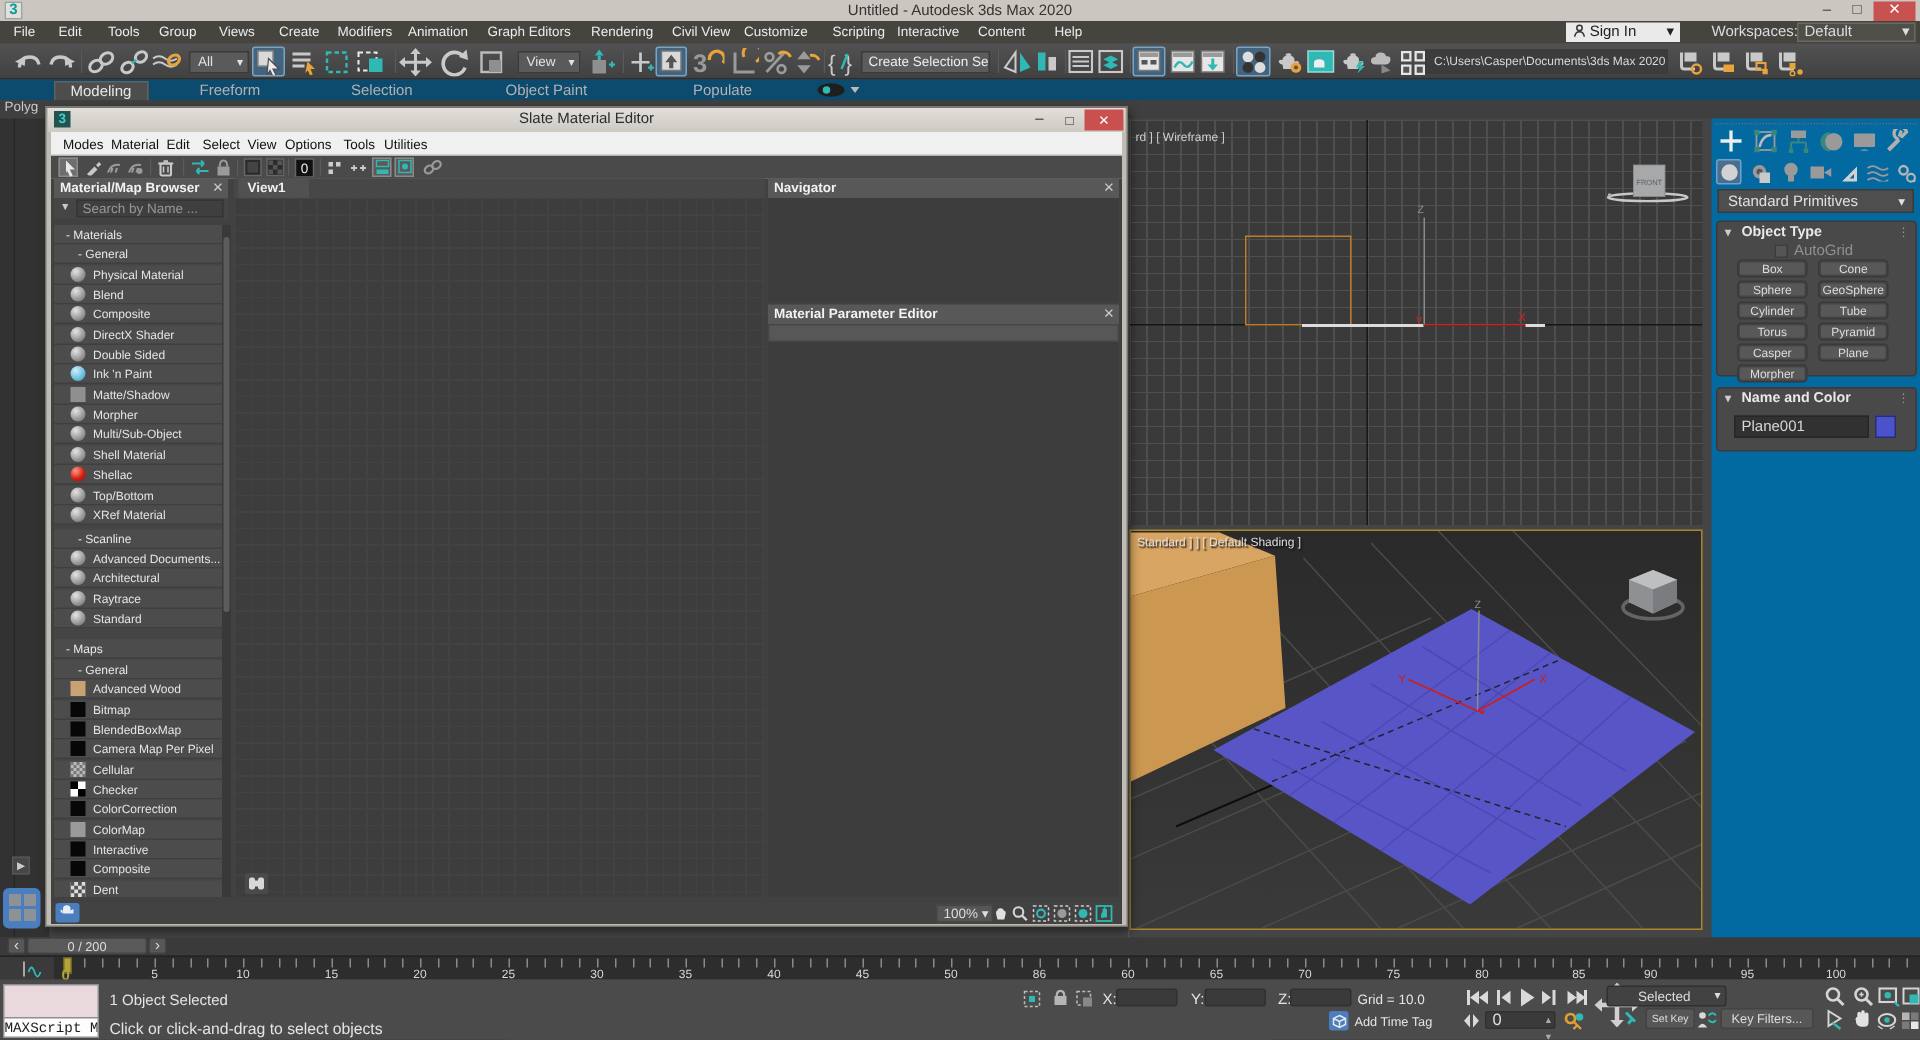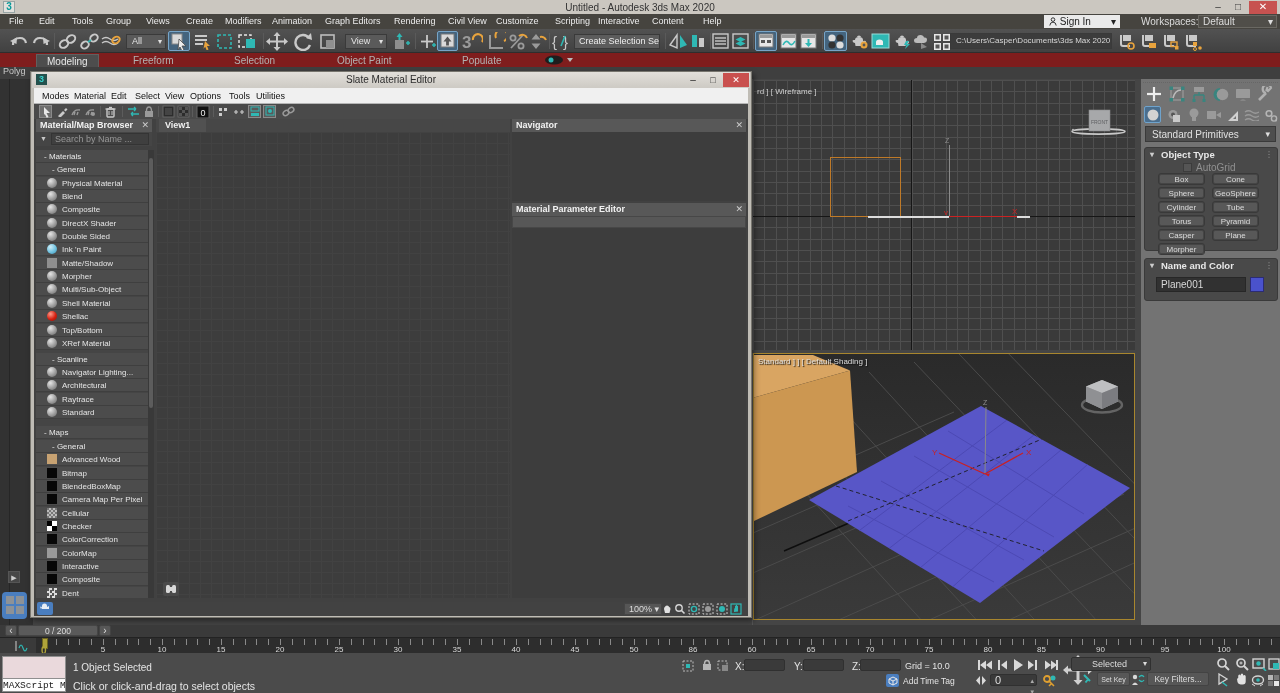--- a/index.html
+++ b/index.html
@@ -18,35 +18,35 @@
 #menubar span.mi { position:absolute; top:0; line-height:15px; }
 #signin { position:absolute; left:1044px; top:1px; width:76px; height:13px; background:#eaeaea; color:#222; font-size:10px; line-height:13px; padding-left:5px; }
 #wslabel { position:absolute; left:1141px; top:0; color:#dcdcdc; font-size:10px; line-height:15px; }
 #wsdrop { position:absolute; left:1198px; top:1px; width:79px; height:13px; background:#504e49; border:1px solid #6a6862; color:#ddd; font-size:10px; line-height:11px; padding-left:4px; }
 
 #toolbar { left:0; top:29px; width:1280px; height:24px; background:linear-gradient(#525252,#414141); border-bottom:1px solid #2e2e2e; }
 .tsep { position:absolute; top:4px; width:1px; height:16px; background:#2f2f2f; border-right:1px solid #5a5a5a; }
 .tdrop { position:absolute; background:#5a5a5a; border:1px solid #3a3a3a; color:#e2e2e2; font-size:9px; white-space:nowrap; overflow:hidden; }
 .tbtn-on { position:absolute; background:#44647e; border:1px solid #77a5c8; border-radius:2px; }
 
-#ribtabs { left:0; top:53px; width:1280px; height:14px; background:#7f1d1d; color:#b2b2b2; font-size:10px; }
+#ribtabs { left:0; top:53px; width:1280px; height:14px; background:#0c4a6e; color:#b2b2b2; font-size:10px; }
 #ribtabs .tab { position:absolute; top:1px; height:13px; line-height:13px; padding:0 10px; }
 #ribtabs .tab.on { background:#4d4d4d; border:1px solid #606060; border-bottom:none; color:#e8e8e8; }
 #ribstrip { left:0; top:67px; width:1280px; height:12px; background:#3f3f3f; color:#c9c9c9; font-size:9px; }
 #leftstrip { left:0; top:79px; width:33px; height:546px; background:#323232; }
 
 #vparea { left:33px; top:79px; width:1108px; height:546px; background:#454545; }
 #vpfront { position:absolute; left:720px; top:1px; width:382px; height:270px; overflow:hidden;
   background-image: repeating-linear-gradient(to right, #4f4f4f 0 1px, transparent 1px 11.33px),
                     repeating-linear-gradient(to bottom, #4f4f4f 0 1px, transparent 1px 11.33px);
   background-color:#3a3a3a; }
 #vppersp { position:absolute; left:720px; top:274px; width:382px; height:267px; background:linear-gradient(#2a2a2a,#3a3a3a); border:1px solid #a8862e; overflow:hidden; }
 .vplabel { position:absolute; left:4px; top:3px; color:#dedede; font-size:8px; text-shadow:1px 1px 1px #111; }
 
-#cmdpanel { left:1141px; top:79px; width:139px; height:546px; background:#737373; font-size:11px; }
+#cmdpanel { left:1141px; top:79px; width:139px; height:546px; background:#0369a1; font-size:11px; }
 .rollout { position:absolute; left:3px; width:134px; background:#494949; border:1px solid #3a3a3a; border-radius:3px; }
 .rollhead { height:13px; line-height:13px; font-weight:bold; color:#e8e8e8; padding-left:16px; font-size:9.5px; }
 .cbtn { position:absolute; height:10px; background:#585858; border:1px solid #454545; outline:1px solid #393939; border-radius:2px; color:#dcdcdc; font-size:8px; line-height:9px; text-align:center; }
 
 #slate { left:30px; top:71px; width:722px; height:547px; background:#bfbcb5; border:1px solid #77756e; box-shadow:2px 3px 6px rgba(0,0,0,0.45); }
 #slatetitle { position:absolute; left:1px; top:0; width:718px; height:16px; background:linear-gradient(#e2dfda,#cdcac4); color:#2c2c2c; }
 #slatemenu { position:absolute; left:3px; top:16px; width:714px; height:16px; background:#f0f0f0; color:#111; border-bottom:1px solid #b5b5b5; }
 #slatemenu span { position:absolute; top:0; line-height:16px; font-size:9px; }
 #slatetb { position:absolute; left:3px; top:32px; width:714px; height:15px; background:#4a4a4a; }
 #slatebody { position:absolute; left:3px; top:47px; width:714px; height:483px; background:#414141; }
@@ -680,21 +680,21 @@
             <span class="ic sph"></span>
             <span class="tx">Top/Bottom</span>
           </div>
 <div class="lrow" style="top:187px;">
             <span class="ic sph"></span>
             <span class="tx">XRef Material</span>
           </div>
 <div class="grow" style="top:203px;padding-left:16px;">- Scanline</div>
 <div class="lrow" style="top:216px;">
             <span class="ic sph"></span>
-            <span class="tx">Navigator Lighting...</span>
+            <span class="tx">Advanced Documents...</span>
           </div>
 <div class="lrow" style="top:229px;">
             <span class="ic sph"></span>
             <span class="tx">Architectural</span>
           </div>
 <div class="lrow" style="top:243px;">
             <span class="ic sph"></span>
             <span class="tx">Raytrace</span>
           </div>
 <div class="lrow" style="top:256px;">
@@ -907,21 +907,21 @@
 <div style="position:absolute;left:952.6px;top:1px;width:1px;height:6px;background:#8a8a8a;"></div>
 <div style="position:absolute;left:964.4px;top:1px;width:1px;height:6px;background:#8a8a8a;"></div>
 <div style="position:absolute;left:976.2px;top:1px;width:1px;height:6px;background:#8a8a8a;"></div>
 <div style="position:absolute;left:988.0px;top:1px;width:1px;height:6px;background:#8a8a8a;"></div>
 <div style="position:absolute;left:978.0px;top:7px;width:20px;text-align:center;color:#d8d8d8;font-size:8px;">80</div>
 <div style="position:absolute;left:999.8px;top:1px;width:1px;height:6px;background:#8a8a8a;"></div>
 <div style="position:absolute;left:1011.6px;top:1px;width:1px;height:6px;background:#8a8a8a;"></div>
 <div style="position:absolute;left:1023.4px;top:1px;width:1px;height:6px;background:#8a8a8a;"></div>
 <div style="position:absolute;left:1035.2px;top:1px;width:1px;height:6px;background:#8a8a8a;"></div>
 <div style="position:absolute;left:1047.0px;top:1px;width:1px;height:6px;background:#8a8a8a;"></div>
-<div style="position:absolute;left:1037.0px;top:7px;width:20px;text-align:left;color:#d8d8d8;font-size:8px;">85</div>
+<div style="position:absolute;left:1037.0px;top:7px;width:20px;text-align:right;color:#d8d8d8;font-size:8px;">85</div>
 <div style="position:absolute;left:1058.8px;top:1px;width:1px;height:6px;background:#8a8a8a;"></div>
 <div style="position:absolute;left:1070.6px;top:1px;width:1px;height:6px;background:#8a8a8a;"></div>
 <div style="position:absolute;left:1082.4px;top:1px;width:1px;height:6px;background:#8a8a8a;"></div>
 <div style="position:absolute;left:1094.2px;top:1px;width:1px;height:6px;background:#8a8a8a;"></div>
 <div style="position:absolute;left:1106.0px;top:1px;width:1px;height:6px;background:#8a8a8a;"></div>
 <div style="position:absolute;left:1096.0px;top:7px;width:20px;text-align:left;color:#d8d8d8;font-size:8px;">90</div>
 <div style="position:absolute;left:1117.8px;top:1px;width:1px;height:6px;background:#8a8a8a;"></div>
 <div style="position:absolute;left:1129.6px;top:1px;width:1px;height:6px;background:#8a8a8a;"></div>
 <div style="position:absolute;left:1141.4px;top:1px;width:1px;height:6px;background:#8a8a8a;"></div>
 <div style="position:absolute;left:1153.2px;top:1px;width:1px;height:6px;background:#8a8a8a;"></div>

